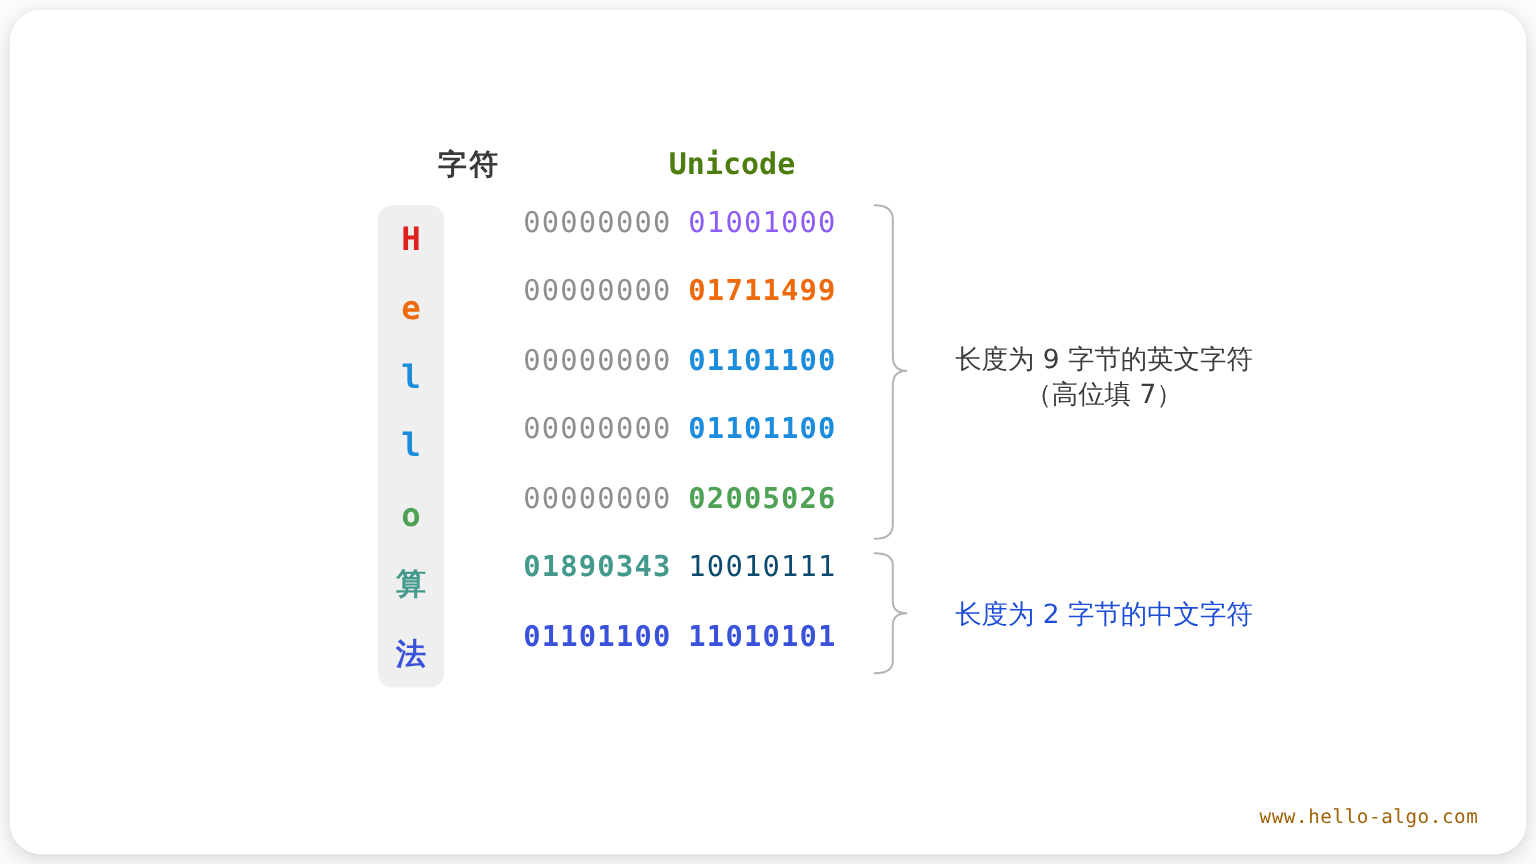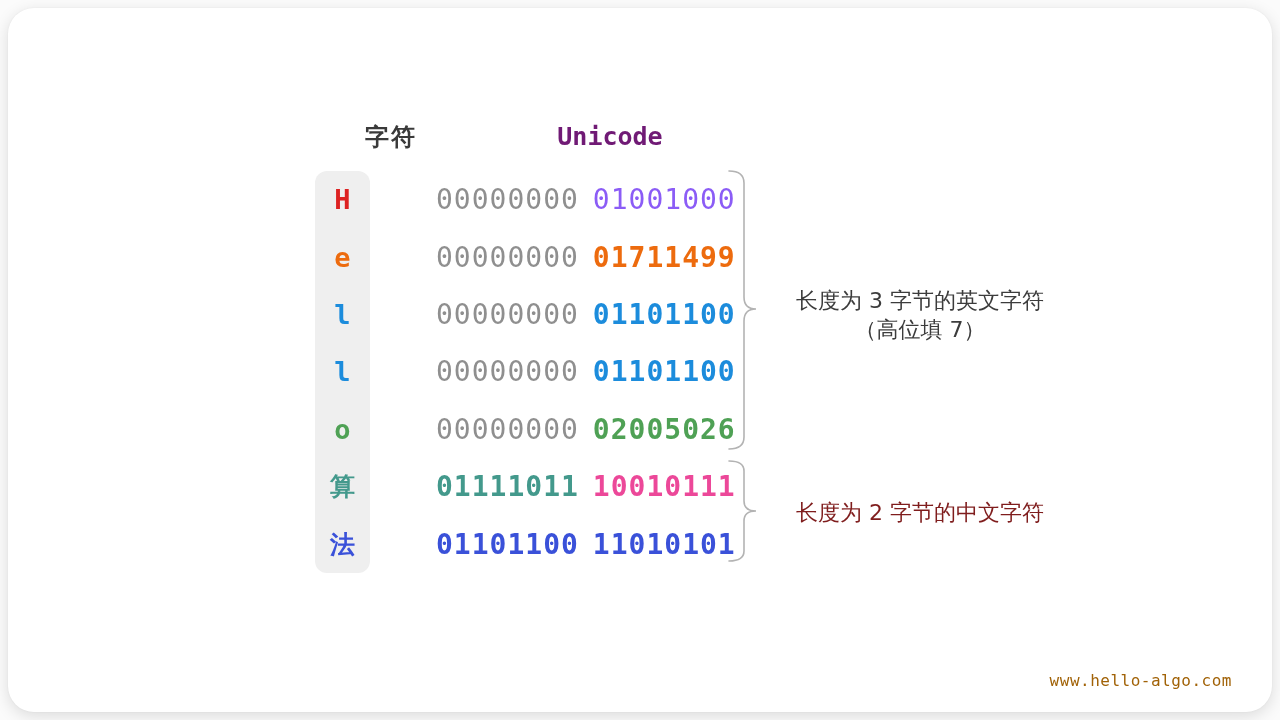--- a/index.html
+++ b/index.html
@@ -35,23 +35,23 @@
   }
   .ch.cjk{
     font-family:"DejaVu Sans","Liberation Sans",sans-serif;
     font-size:25px;
   }
   .bin-col{
     position:absolute;left:428px;top:163px;width:300px;height:402px;
     display:flex;flex-direction:column;
   }
   .bin-row{
-    flex:1;display:flex;align-items:center;
+    flex:1;display:flex;
     font-family:"DejaVu Sans Mono","Liberation Mono",monospace;
-    font-size:28px;letter-spacing:1px;
+    font-size:24px;letter-spacing:1px;
   }
   .byte{white-space:pre;}
   .byte.hi{margin-right:14px;}
   .brace{position:absolute;}
   .ann{
     position:absolute;width:280px;text-align:center;
     font-size:22px;line-height:29px;
   }
   .ann-english{left:772px;top:278px;}
   .ann-chinese{left:772px;top:490px;}
@@ -60,21 +60,21 @@
     font-family:"DejaVu Sans Mono","Liberation Mono",monospace;
     font-size:16px;letter-spacing:0.5px;
   }
 </style>
 </head>
 <body>
 
 <div class="card">
 
   <div class="hdr hdr-char" style="color: rgb(58, 58, 58);">字符</div>
-  <div class="hdr hdr-unicode" style="color: #701a75;">Unicode</div>
+  <div class="hdr hdr-unicode" style="color: #4d7c0f;">Unicode</div>
 
   <div class="char-col" style="background-color: rgb(239, 239, 239);">
     <div class="ch" style="color: rgb(221, 34, 34);">H</div>
     <div class="ch" style="color: rgb(237, 107, 14);">e</div>
     <div class="ch" style="color: rgb(28, 140, 220);">l</div>
     <div class="ch" style="color: rgb(28, 140, 220);">l</div>
     <div class="ch" style="color: rgb(79, 161, 85);">o</div>
     <div class="ch cjk" style="color: rgb(67, 153, 140);">算</div>
     <div class="ch cjk" style="color: rgb(58, 81, 217);">法</div>
   </div>
@@ -94,41 +94,41 @@
     </div>
     <div class="bin-row">
       <span class="byte hi" style="color: rgb(143, 143, 143); font-weight: 400;">00000000</span>
       <span class="byte" style="color: rgb(28, 140, 220); font-weight: 700;">01101100</span>
     </div>
     <div class="bin-row">
       <span class="byte hi" style="color: rgb(143, 143, 143); font-weight: 400;">00000000</span>
       <span class="byte" style="color: rgb(79, 161, 85); font-weight: 700;">02005026</span>
     </div>
     <div class="bin-row">
-      <span class="byte hi" style="color: rgb(67, 153, 140); font-weight: 700;">01111011</span>
-      <span class="byte" style="color: #ec4899; font-weight: 700;">10010111</span>
+      <span class="byte hi" style="color: rgb(67, 153, 140); font-weight: 700;">01890343</span>
+      <span class="byte" style="color: #0c4a6e; font-weight: 400;">10010111</span>
     </div>
     <div class="bin-row">
       <span class="byte hi" style="color: rgb(58, 81, 217); font-weight: 700;">01101100</span>
       <span class="byte" style="color: rgb(58, 81, 217); font-weight: 700;">11010101</span>
     </div>
   </div>
 
   <svg class="brace" style="left:714px;top:160px;" width="40" height="284" viewBox="0 0 40 284">
     <path d="M7,3 Q22,3 22,15 L22,129 Q22,141 34,141 Q22,141 22,153 L22,269 Q22,281 7,281" fill="none" stroke-width="1.6" stroke-linecap="round" stroke="#b3b3b3"></path>
   </svg>
 
   <svg class="brace" style="left:714px;top:450px;" width="40" height="106" viewBox="0 0 40 106">
     <path d="M7,3 Q22,3 22,13 L22,43 Q22,53 34,53 Q22,53 22,63 L22,93 Q22,103 7,103" fill="none" stroke-width="1.6" stroke-linecap="round" stroke="#b3b3b3"></path>
   </svg>
 
   <div class="ann ann-english" style="color: rgb(60, 60, 60);">
-    <div>长度为 3 字节的英文字符</div>
+    <div>长度为 9 字节的英文字符</div>
     <div>（高位填 7）</div>
   </div>
 
-  <div class="ann ann-chinese" style="color: #7f1d1d;">
+  <div class="ann ann-chinese" style="color: #1d4ed8;">
     <div>长度为 2 字节的中文字符</div>
   </div>
 
   <div class="watermark" style="color: #a16207;">www.hello-algo.com</div>
 
 </div>
 
 </body></html>

